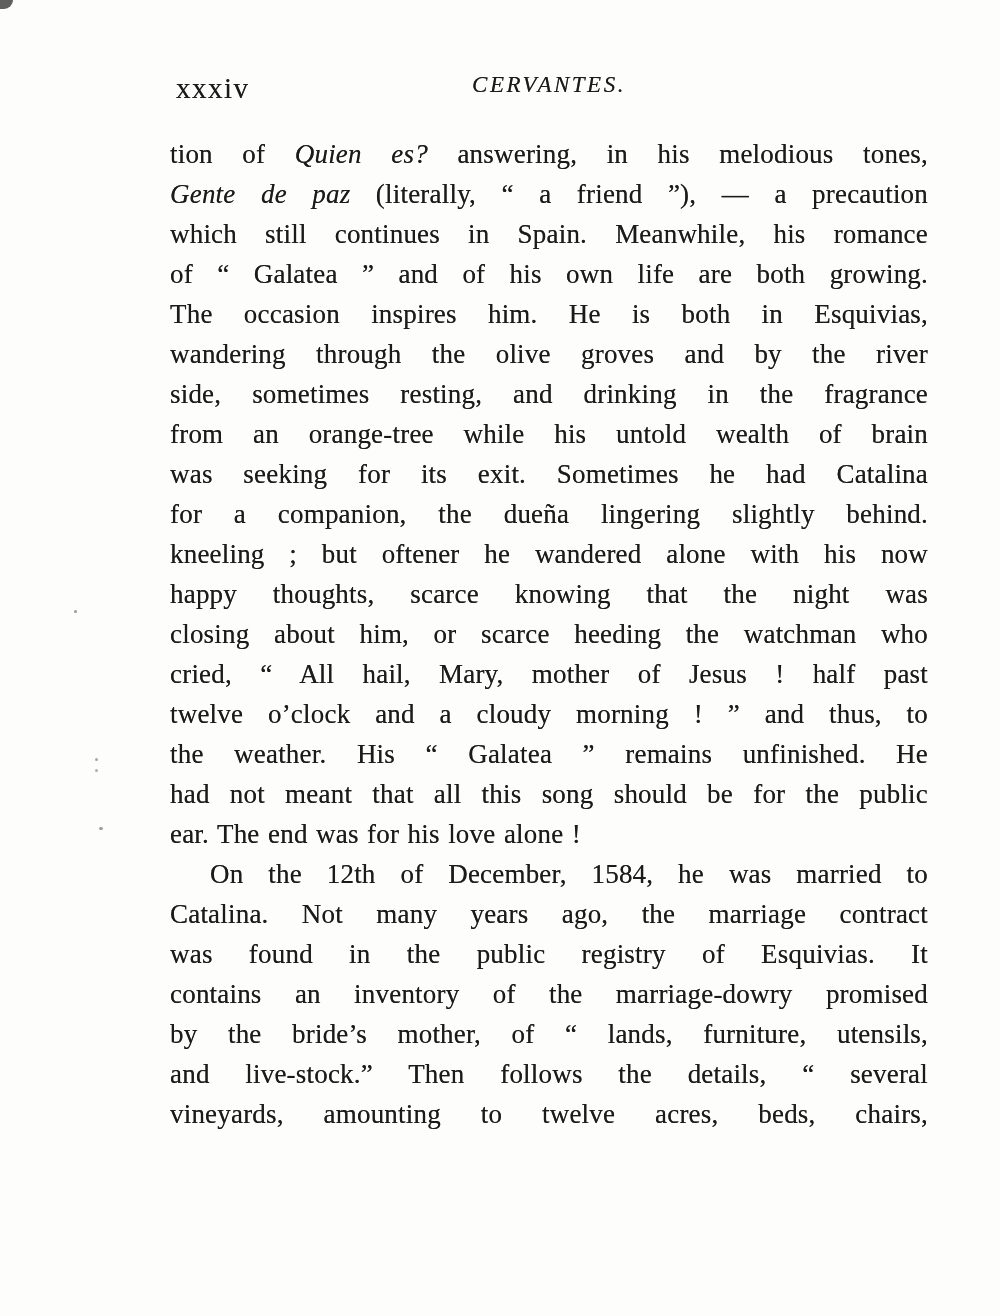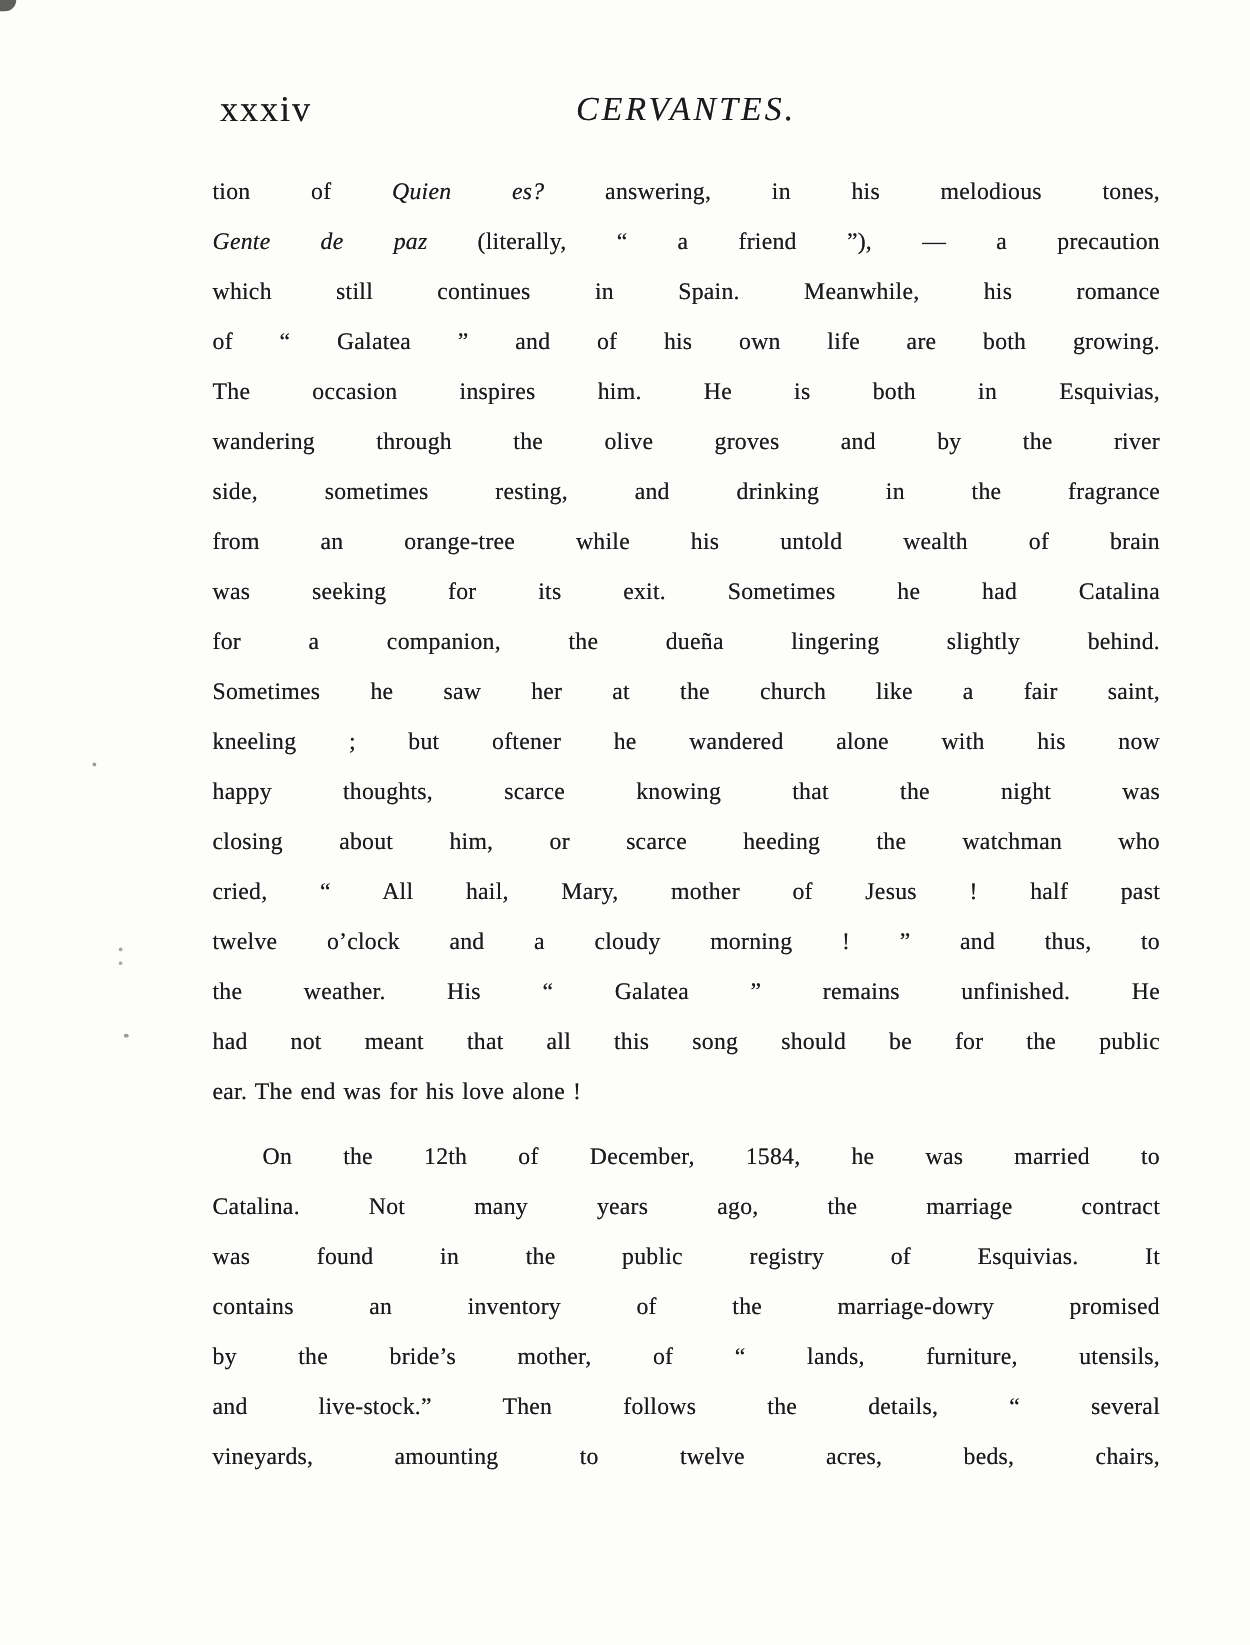--- a/index.html
+++ b/index.html
@@ -34,41 +34,40 @@
     font-size: 29px;
     letter-spacing: 1.5px;
     text-shadow: 0 0 0.5px rgba(20,20,20,0.65);
   }
   .title {
     position: absolute;
     left: 50%;
     transform: translateX(-50%);
     top: 2px;
     font-style: italic;
-    font-size: 27px;
+    font-size: 23px;
     letter-spacing: 2.5px;
     text-shadow: 0 0 0.5px rgba(20,20,20,0.65);
   }
   .body-text .line {
-    font-size: 19px;
+    font-size: 27px;
     line-height: 40px;
     text-align: justify;
     text-align-last: justify;
     letter-spacing: 0.2px;
     word-spacing: 1.5px;
     text-shadow: 0 0 0.5px rgba(20,20,20,0.7);
     white-space: normal;
   }
   .body-text .line.last {
     text-align: right;
     text-align-last: left;
   }
   .body-text .line.indent {
     text-indent: 40px;
-    margin-top: 12px;
   }
   .it { font-style: italic; }
 
   
   .speck {
     position: absolute;
     background: #3a3a3a;
     border-radius: 50%;
   }
   .speck.s1 { left: 74px;  top: 610px; width: 3px; height: 3px; opacity: .5; }
@@ -104,21 +103,20 @@
         <div class="line"><span>tion of </span><span class="it">Quien es?</span><span> answering, in his melodious tones,</span></div>
         <div class="line"><span class="it">Gente de paz</span><span> (literally, “ a friend ”), — a precaution</span></div>
         <div class="line"><span>which still continues in Spain.  Meanwhile, his romance</span></div>
         <div class="line"><span>of “ Galatea ” and of his own life are both growing.</span></div>
         <div class="line"><span>The occasion inspires him.  He is both in Esquivias,</span></div>
         <div class="line"><span>wandering through the olive groves and by the river</span></div>
         <div class="line"><span>side, sometimes resting, and drinking in the fragrance</span></div>
         <div class="line"><span>from an orange-tree while his untold wealth of brain</span></div>
         <div class="line"><span>was seeking for its exit.  Sometimes he had Catalina</span></div>
         <div class="line"><span>for a companion, the dueña lingering slightly behind.</span></div>
-        <div class="line"><span>Sometimes he saw her at the church like a fair saint,</span></div>
         <div class="line"><span>kneeling ; but oftener he wandered alone with his now</span></div>
         <div class="line"><span>happy thoughts, scarce knowing that the night was</span></div>
         <div class="line"><span>closing about him, or scarce heeding the watchman who</span></div>
         <div class="line"><span>cried, “ All hail, Mary, mother of Jesus ! half past</span></div>
         <div class="line"><span>twelve o’clock and a cloudy morning ! ” and thus, to</span></div>
         <div class="line"><span>the weather.  His “ Galatea ” remains unfinished.  He</span></div>
         <div class="line"><span>had not meant that all this song should be for the public</span></div>
         <div class="line last"><span>ear.   The end was for his love alone !</span></div>
         <div class="line indent"><span>On the 12th of December, 1584, he was married to</span></div>
         <div class="line"><span>Catalina.  Not many years ago, the marriage contract</span></div>

